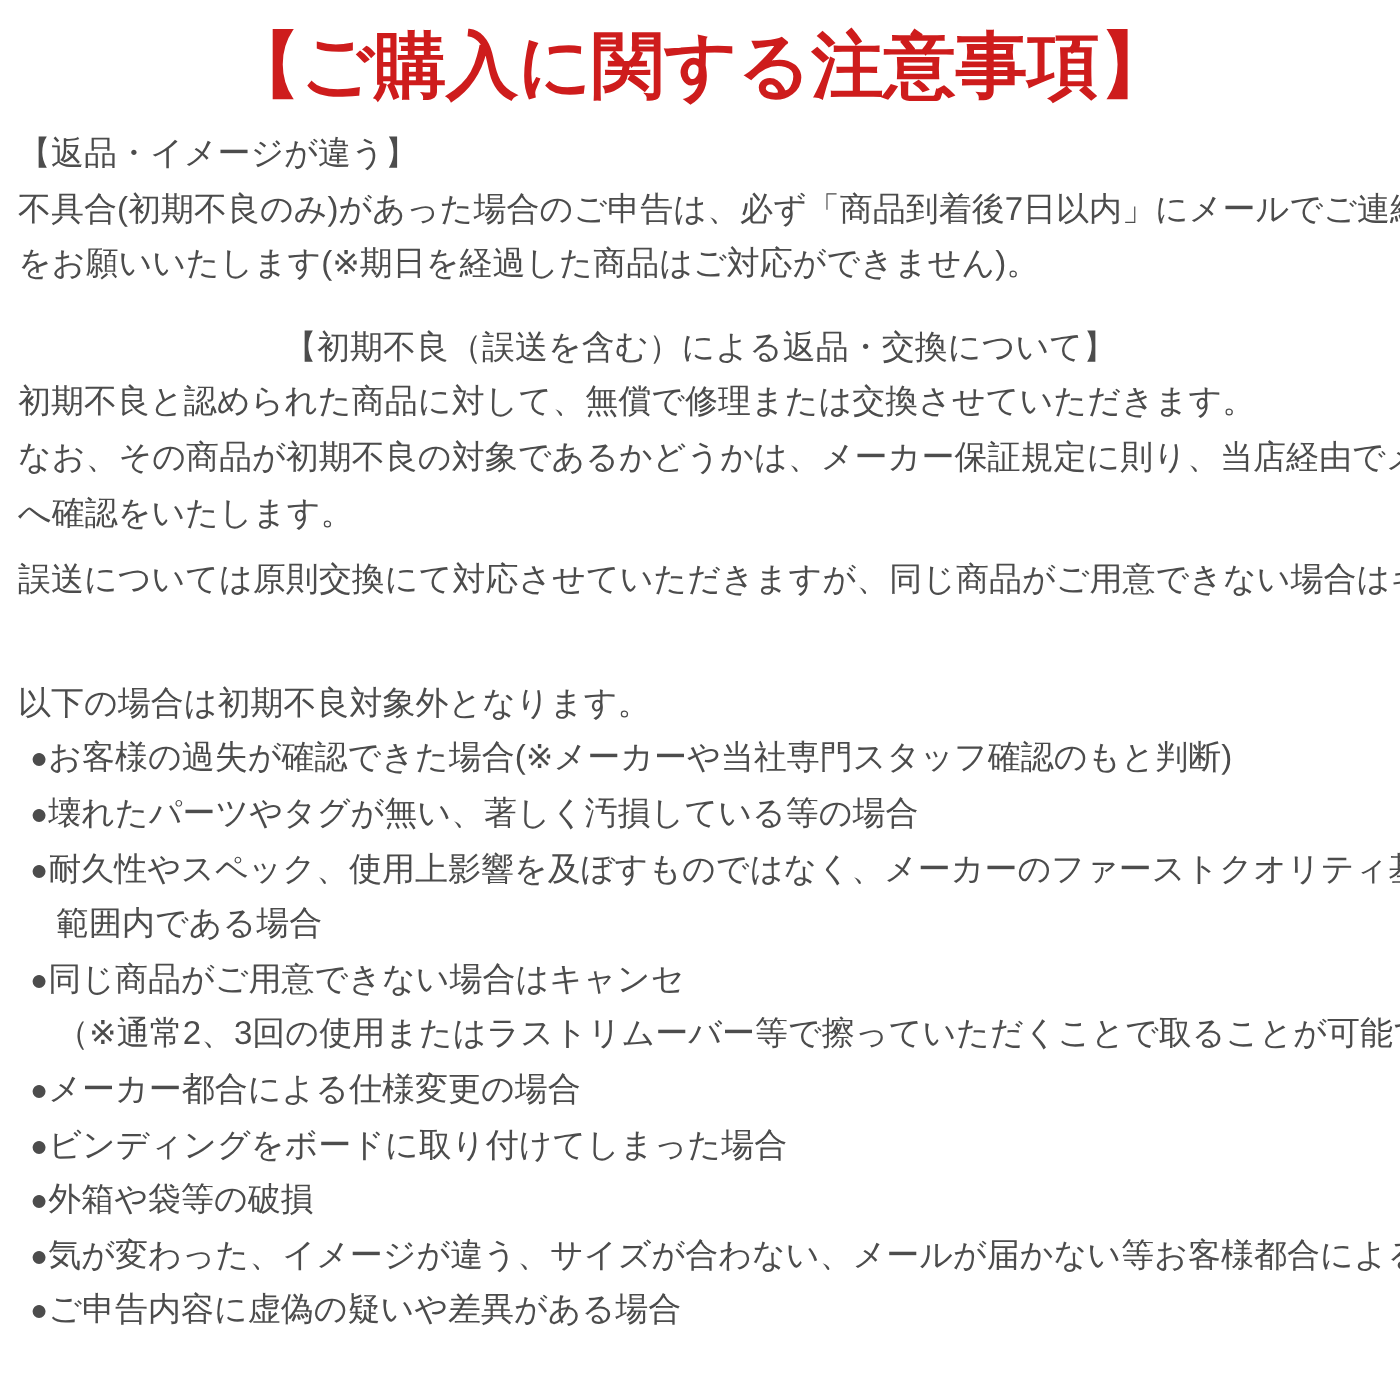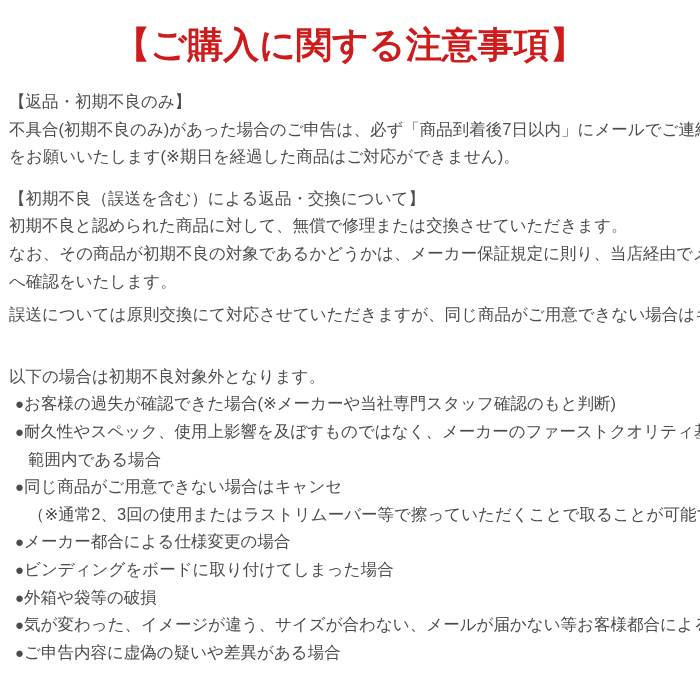--- a/index.html
+++ b/index.html
@@ -9,73 +9,74 @@
   }
   .page {
     position: relative;
     width: 700px;
     height: 700px;
     background: #ffffff;
     overflow: hidden;
     font-family: "Liberation Sans", "DejaVu Sans", sans-serif;
   }
   .title {
-    margin: 16px;
+    margin: 4px;
     padding-top: 4px;
     font-size: 36px;
     line-height: 50px;
     font-weight: 700;
     text-align: center;
     color: #ce1c1c;
     letter-spacing: 0px;
     white-space: nowrap;
   }
   .content {
     padding: 2px 9px 0 9px;
     font-size: 16.5px;
     line-height: 27.6px;
     color: #4c4c4c;
     font-weight: 400;
   }
   .line {
     white-space: nowrap;
   }
-  .p-gap    { margin-top: 14px; }
+  .p-gap    { margin-top: 14px; text-align: center; }
   .p-gap-sm { margin-top: 6px; }
   .p-gap-lg { margin-top: 34px; }
   .bullet-row { padding-left: 6px; }
   .bullet {
     display: inline-block;
     font-size: 15px;
   }
   .cont { padding-left: 19px; }
 </style>
 </head>
 <body>
 
 <div class="page">
 
   <h1 class="title">【ご購入に関する注意事項】</h1>
 
   <div class="content">
 
-    <div class="line">【返品・初期不良のみ】</div>
+    <div class="line">【返品・イメージが違う】</div>
     <div class="line">不具合(初期不良のみ)があった場合のご申告は、必ず「商品到着後7日以内」にメールでご連絡</div>
     <div class="line">をお願いいたします(※期日を経過した商品はご対応ができません)。</div>
 
     <div class="line p-gap">【初期不良（誤送を含む）による返品・交換について】</div>
     <div class="line">初期不良と認められた商品に対して、無償で修理または交換させていただきます。</div>
     <div class="line">なお、その商品が初期不良の対象であるかどうかは、メーカー保証規定に則り、当店経由でメーカー</div>
     <div class="line">へ確認をいたします。</div>
     <div class="line p-gap-sm">誤送については原則交換にて対応させていただきますが、同じ商品がご用意できない場合はキャンセ</div>
 
     <div class="line p-gap-lg">以下の場合は初期不良対象外となります。</div>
 
     <div class="line bullet-row"><span class="bullet">●</span><span>お客様の過失が確認できた場合(※メーカーや当社専門スタッフ確認のもと判断)</span></div>
 
+    <div class="line bullet-row"><span class="bullet">●</span><span>壊れたパーツやタグが無い、著しく汚損している等の場合</span></div>
 
     <div class="line bullet-row"><span class="bullet">●</span><span>耐久性やスペック、使用上影響を及ぼすものではなく、メーカーのファーストクオリティ基準を満たす</span></div>
     <div class="line cont">範囲内である場合</div>
 
     <div class="line bullet-row"><span class="bullet">●</span><span>同じ商品がご用意できない場合はキャンセ</span></div>
     <div class="line cont">（※通常2、3回の使用またはラストリムーバー等で擦っていただくことで取ることが可能です）</div>
 
     <div class="line bullet-row"><span class="bullet">●</span><span>メーカー都合による仕様変更の場合</span></div>
 
     <div class="line bullet-row"><span class="bullet">●</span><span>ビンディングをボードに取り付けてしまった場合</span></div>

